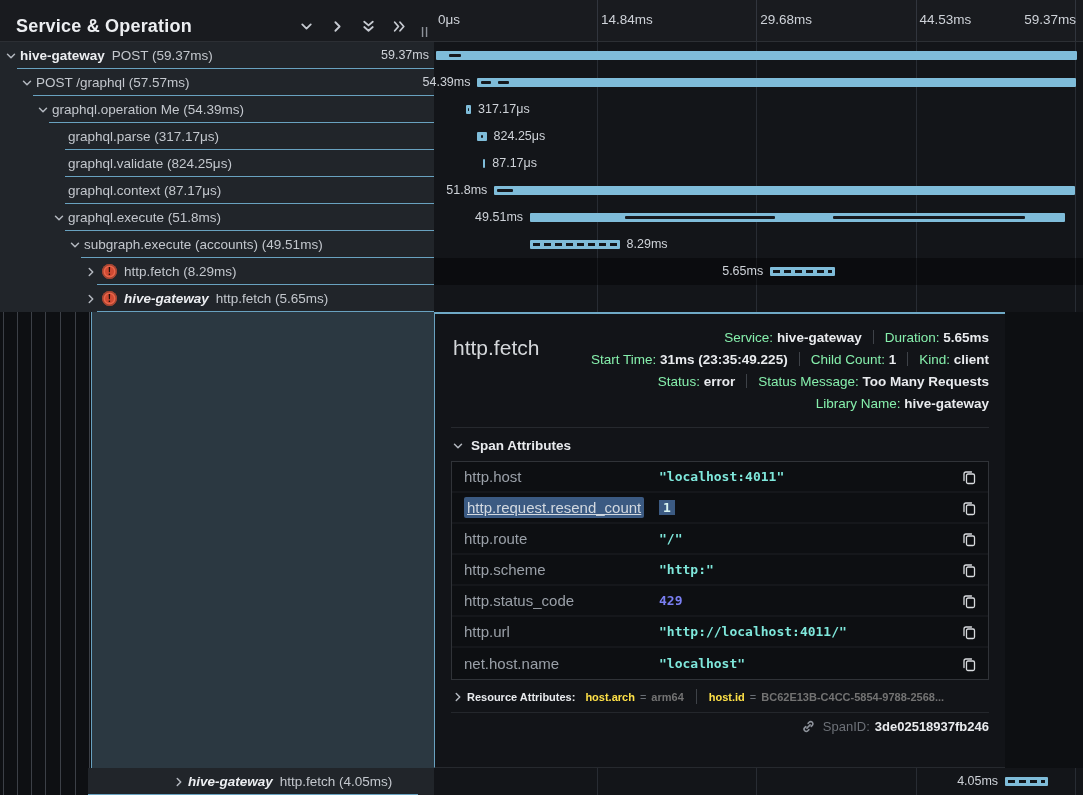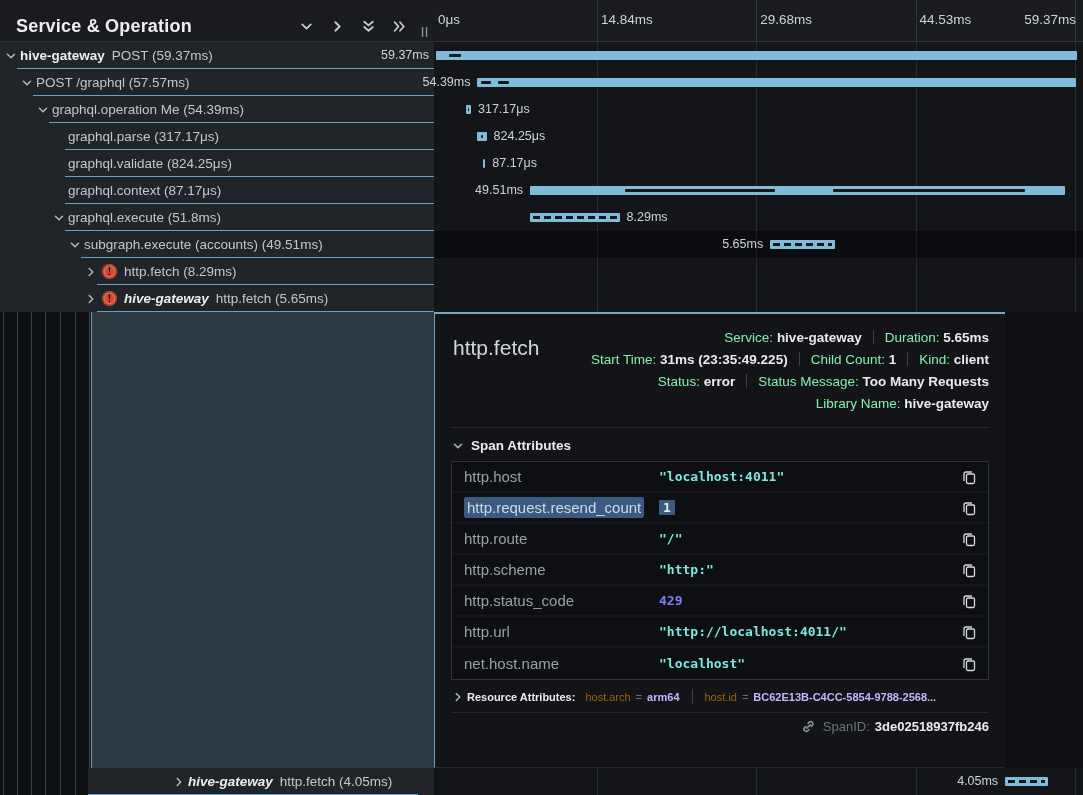--- a/index.html
+++ b/index.html
@@ -62,29 +62,29 @@
   .dp-divider{margin:4px 16px 0;border-top:1px solid #26292e;}
   .sec-header{display:flex;align-items:center;margin:10px 16px 8px;font-size:13.5px;font-weight:bold;color:#e9ebee;cursor:pointer;}
   .sec-header .chev{margin-right:6px;}
   .attr-table{margin:0 16px;border:1px solid #303338;}
   .attr-row{display:flex;align-items:center;height:31px;background:#0d0f12;border-bottom:2px solid #15171b;padding:0 8px 0 12px;}
   .attr-row:last-child{border-bottom:none;}
   .attr-key{flex:none;width:195px;font-size:15px;color:#9aa0a8;white-space:nowrap;}
   .attr-value{flex:1;font-family:"DejaVu Sans Mono","Liberation Mono",monospace;font-size:13px;font-weight:bold;white-space:nowrap;overflow:hidden;}
   .attr-value.string{color:#7fe8dc;}
   .attr-value.number{color:#7a7ff2;}
-  .sel-key{background:#3b5a82;color:#d3d9e0;padding:2px 3px;border-radius:2px;}
+  .sel-key{background:#3b5a82;color:#d3d9e0;padding:2px 3px;border-radius:2px;text-decoration:underline;}
   .sel-val{background:#3b5a82;color:#d8f4f0;padding:2px 4px;border-radius:2px;}
   .copy-btn{flex:none;width:22px;height:22px;background:none;border:none;color:#d9dcdf;cursor:pointer;padding:3px;}
   .copy-btn svg{width:100%;height:100%;fill:none;stroke:currentColor;stroke-width:1.3;stroke-linecap:round;stroke-linejoin:round;}
   .res-row{display:flex;align-items:center;margin:9px 16px 0;font-size:11px;white-space:nowrap;overflow:hidden;}
   .res-title{font-weight:bold;color:#e9ebee;margin-right:10px;}
-  .res-key{color:#a16207;}
+  .res-key{color:#fde047;font-weight:bold;}
   .res-eq{color:#6a6f76;margin:0 5px;}
-  .res-val{color:#c4b5fd;font-weight:bold;}
+  .res-val{color:#737373;font-weight:bold;}
   .res-sep{display:inline-block;width:1px;height:15px;background:#3e4248;margin:0 12px;flex:none;}
   .spanid-row{display:flex;align-items:center;justify-content:flex-end;margin:8px 16px 0;padding-top:6px;
     border-top:1px solid #24272c;font-size:13px;}
   .link-icon{width:15px;height:15px;color:#8d929a;margin-right:7px;cursor:pointer;}
   .sid-label{color:#6d7178;margin-right:5px;}
   .sid-value{color:#e9ebee;font-weight:bold;}
 
   
   .bottom-guides{position:absolute;left:0;top:768px;width:88px;height:27px;background:#0e1013;overflow:hidden;}
   .bottom-row{position:relative;}
@@ -250,20 +250,25 @@
         <span class="tl-label" style="left: calc(5.7% + 7px);">317.17μs</span>
       </div>
       <div class="tl-row">
         <div class="bar" style="left: 6.6%; width: 1.5%;"></div>
         <div class="tl-dash" style="left: 7.2%; width: 0.3%;"></div>
         <span class="tl-label" style="left: calc(8.1% + 7px);">824.25μs</span>
       </div>
       <div class="tl-row">
         <div class="bar" style="left: 7.5%; width: 0.4%;"></div>
         <span class="tl-label" style="left: calc(7.9% + 7px);">87.17μs</span>
+      </div>
+      <div class="tl-row">
+        <div class="bar" style="left: 9.3%; width: 89.5%;"></div>
+        <div class="tl-dash" style="left: 9.7%; width: 2.4%;"></div>
+        <span class="tl-label" style="right: calc(90.7% + 7px);">51.8ms</span>
       </div>
       <div class="tl-row">
         <div class="bar" style="left: 14.8%; width: 82.5%;"></div>
         <div class="tl-dash" style="left: 29.5%; width: 23%;"></div>
         <div class="tl-dash" style="left: 61.5%; width: 29.5%;"></div>
         <span class="tl-label" style="right: calc(85.2% + 7px);">49.51ms</span>
       </div>
       <div class="tl-row">
         <div class="bar dashed" style="left: 14.8%; width: 13.8%;"></div>
         <span class="tl-label" style="left: calc(28.6% + 7px);">8.29ms</span>

